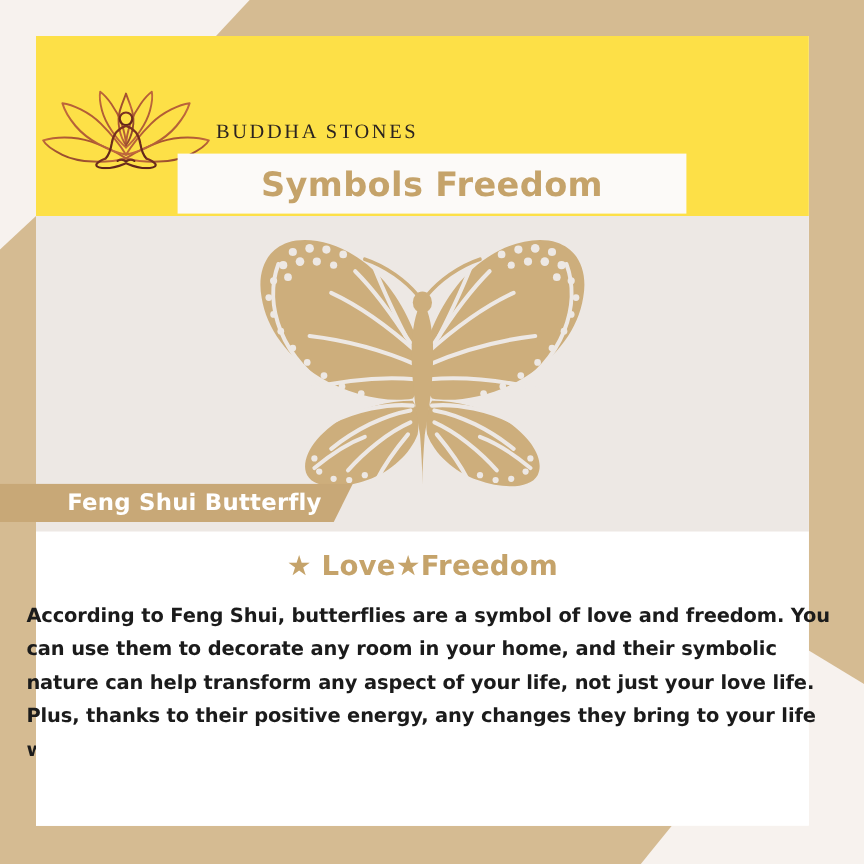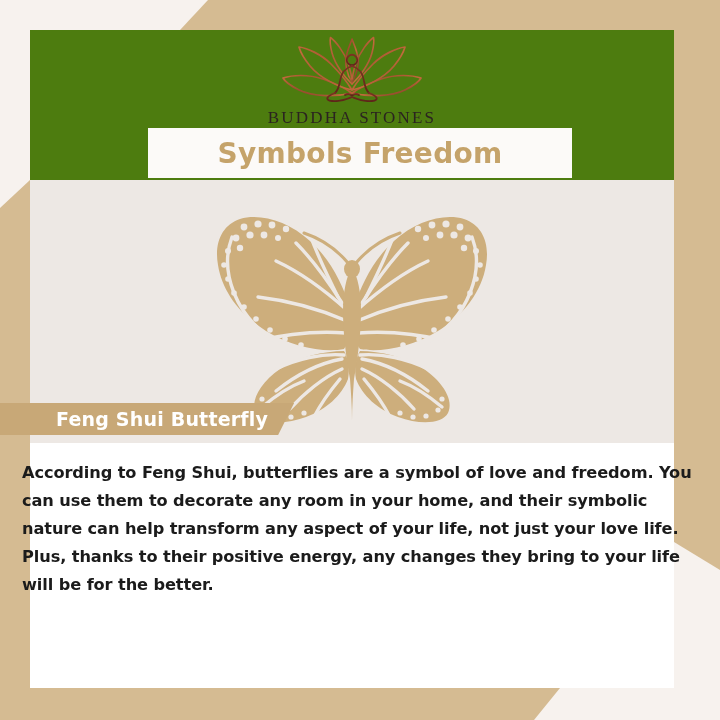--- a/index.html
+++ b/index.html
@@ -68,23 +68,23 @@
     left: 30px;
     top: 30px;
     width: 644px;
     height: 658px;
   }
 
   
   .header {
     position: relative;
     height: 150px;
-    background: #4d7c0f;
+    background: #fde047;
     display: flex;
-    flex-direction: column;
+    flex-direction: row;
     align-items: center;
     justify-content: flex-start;
     padding-top: 4px;
   }
 
   .logo-mark {
     width: 150px;
     height: 68px;
     display: block;
   }
@@ -119,21 +119,21 @@
     color: #C5A36A;
     letter-spacing: 0.3px;
   }
 
   
   .figure-panel {
     position: relative;
     height: 263px;
     background: #EDE8E4;
     display: flex;
-    align-items: center;
+    align-items: flex-start;
     justify-content: center;
     overflow: visible;
   }
 
   .butterfly-svg {
     width: 320px;
     height: 215px;
     margin-top: 14px;
   }
 
@@ -397,19 +397,20 @@
         <g fill="none" stroke="#CDAE7C" stroke-width="3" stroke-linecap="round">
           <path d="M156 52 C146 40 130 28 112 22"></path>
           <path d="M164 52 C174 40 190 28 208 22"></path>
         </g>
       </svg>
 
       <div class="ribbon">Feng Shui Butterfly</div>
     </div>
 
     <div class="text-panel">
+      <div class="subtitle">★ Love★Freedom</div>
       <p class="body-copy">According to Feng Shui, butterflies are a symbol of love and freedom. You can use them to decorate any room in your home, and their symbolic nature can help transform any aspect of your life, not just your love life. Plus, thanks to their positive energy, any changes they bring to your life will be for the better.</p>
     </div>
 
   </div>
 
   <div class="footer-fill"></div>
 </div>
 
 </body></html>

